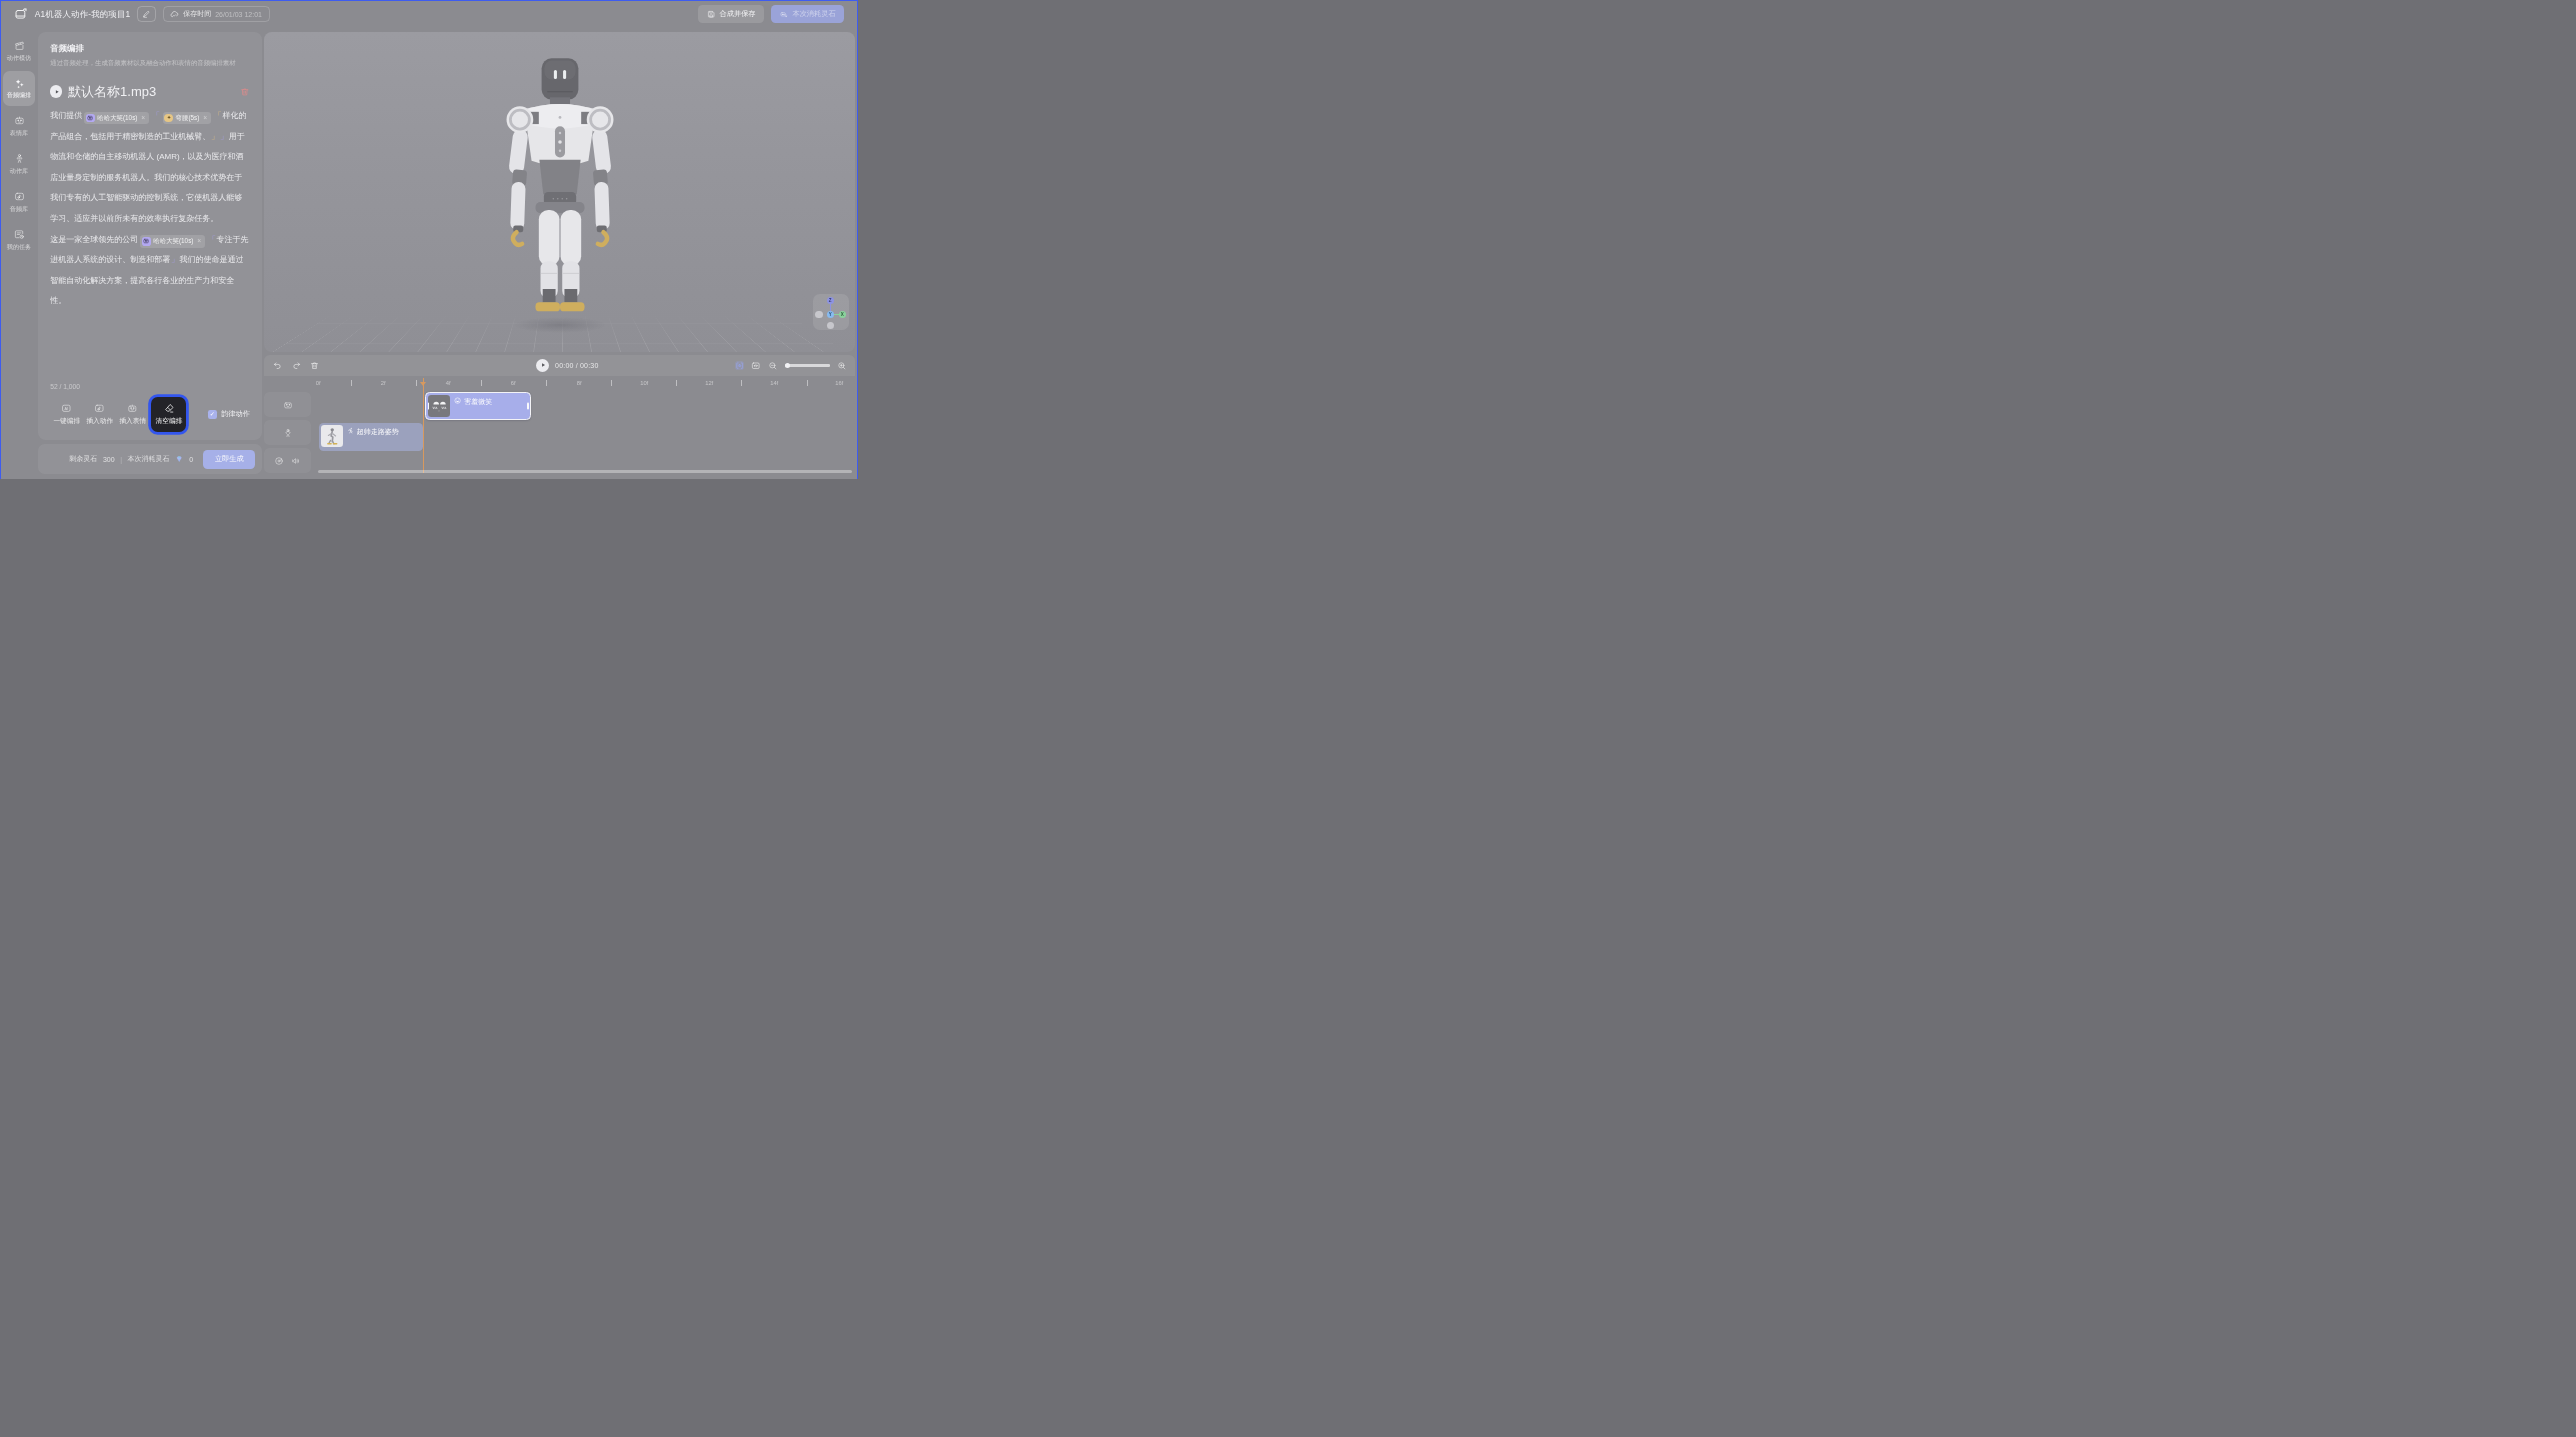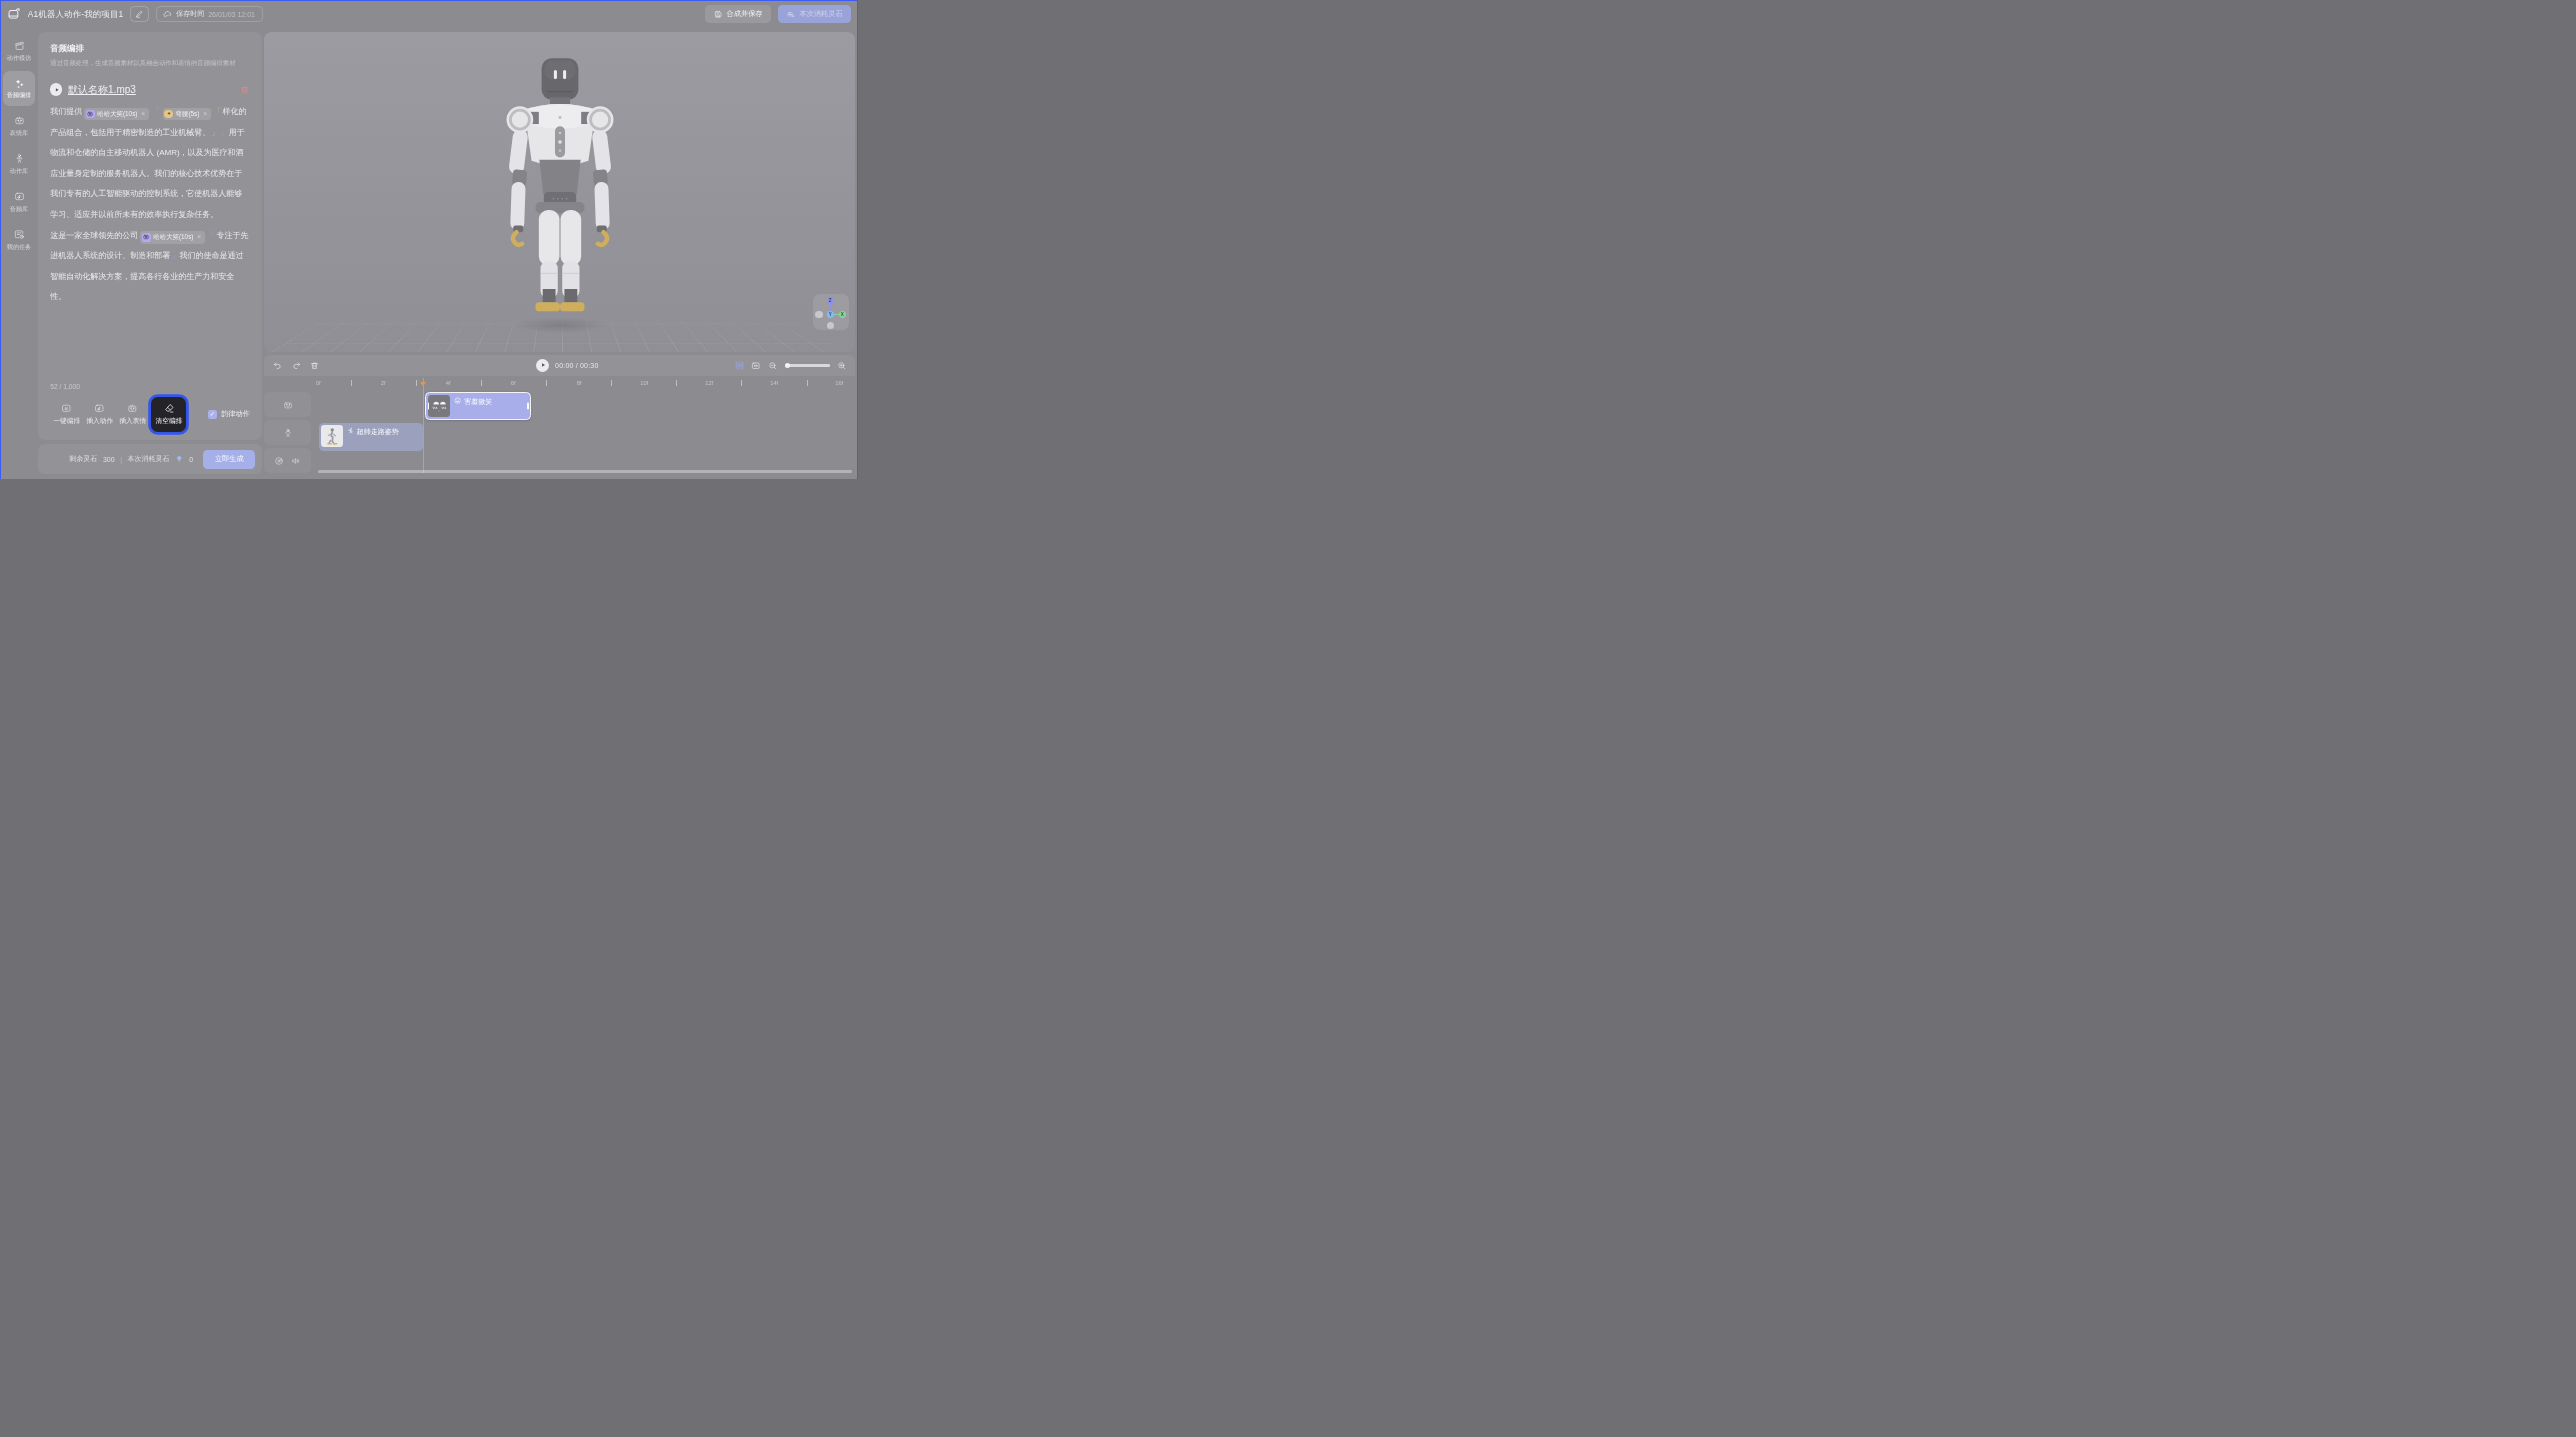--- a/index.html
+++ b/index.html
@@ -3,21 +3,21 @@
 <meta charset="utf-8">
 <style>
   * { margin:0; padding:0; box-sizing:border-box; }
   body { background:#6f6f74; font-family:"Liberation Sans","DejaVu Sans",sans-serif;
          -webkit-font-smoothing:antialiased; }
   .app { position:relative; width:858px; height:479px; background:#8b8b90;
          border-left:1.7px solid #3e5cf0; border-right:1.7px solid #3e5cf0; border-top:1.1px solid #3e5cf0;
          overflow:hidden; color:#ececef; user-select:none; }
 
   
-  .topbar { height:26px; display:flex; align-items:center; padding:0 6px; gap:6.7px; }
+  .topbar { height:26px; display:flex; align-items:center; padding:0 13px; gap:6.7px; }
   .logo { width:14px; height:14px; color:#f2f2f4; }
   .title { font-size:8.4px; color:#f1f1f4; letter-spacing:0.2px; white-space:nowrap; }
   .chip-btn { width:19px; height:16.7px; border:0.6px solid rgba(255,255,255,.22); border-radius:4.5px;
               display:grid; place-items:center; color:rgba(255,255,255,.8); }
   .save-chip { height:16.7px; border:0.6px solid rgba(255,255,255,.18); border-radius:4.5px;
                display:flex; align-items:center; gap:3.9px; padding:0 6.7px; font-size:7px; }
   .save-chip .lbl { color:rgba(255,255,255,.8); }
   .save-chip .val { color:rgba(255,255,255,.45); }
   .tb-spacer { flex:1; }
   .btn { height:18px; border-radius:4.5px; display:flex; align-items:center; gap:4.5px;
@@ -39,21 +39,21 @@
 
   
   .left-col { width:225px; display:flex; flex-direction:column; padding:4.5px 0 5px 1.1px; }
   .panel { flex:1; background:rgba(255,255,255,.065); border-radius:7.8px; padding:11px 12.2px 6.7px;
            display:flex; flex-direction:column; overflow:hidden; }
   .panel-title { font-size:8.4px; font-weight:bold; color:#f0f0f3; }
   .panel-desc { margin-top:5px; font-size:6.4px; color:rgba(255,255,255,.45); white-space:nowrap; }
   .audio-row { margin-top:15px; display:flex; align-items:center; gap:5.6px; }
   .play-circle { width:12.2px; height:12.2px; border-radius:50%; background:#ececf0; display:grid; place-items:center; }
   .play-circle svg { width:5.6px; height:5.6px; color:#55555a; }
-  .audio-name { font-size:10px; color:#f0f0f3;text-decoration:underline; }
+  .audio-name { font-size:13px; color:#f0f0f3; }
   .trash-red { margin-left:auto; color:#e08b8b; width:9.5px; height:9.5px; }
 
   .editor { margin-top:5.6px; flex:1; font-size:8px; line-height:20.6px; color:#ebebee; overflow:hidden; }
   .editor p { margin:0; }
   .tagpill { display:inline-flex; align-items:center; gap:2.8px; height:12.2px; padding:0 3.9px 0 1.7px;
              background:rgba(255,255,255,.14); border-radius:3.3px; font-size:6.4px;
              color:rgba(255,255,255,.85); vertical-align:-2.8px; margin:0 2.2px; white-space:nowrap; }
   .tagicon { width:8.4px; height:8.4px; display:grid; place-items:center; }
   .tagicon svg { width:6.1px; height:6.1px; }
   .tagicon.purple { background:#b3a9f1; border-radius:2.8px; color:#474066; }

